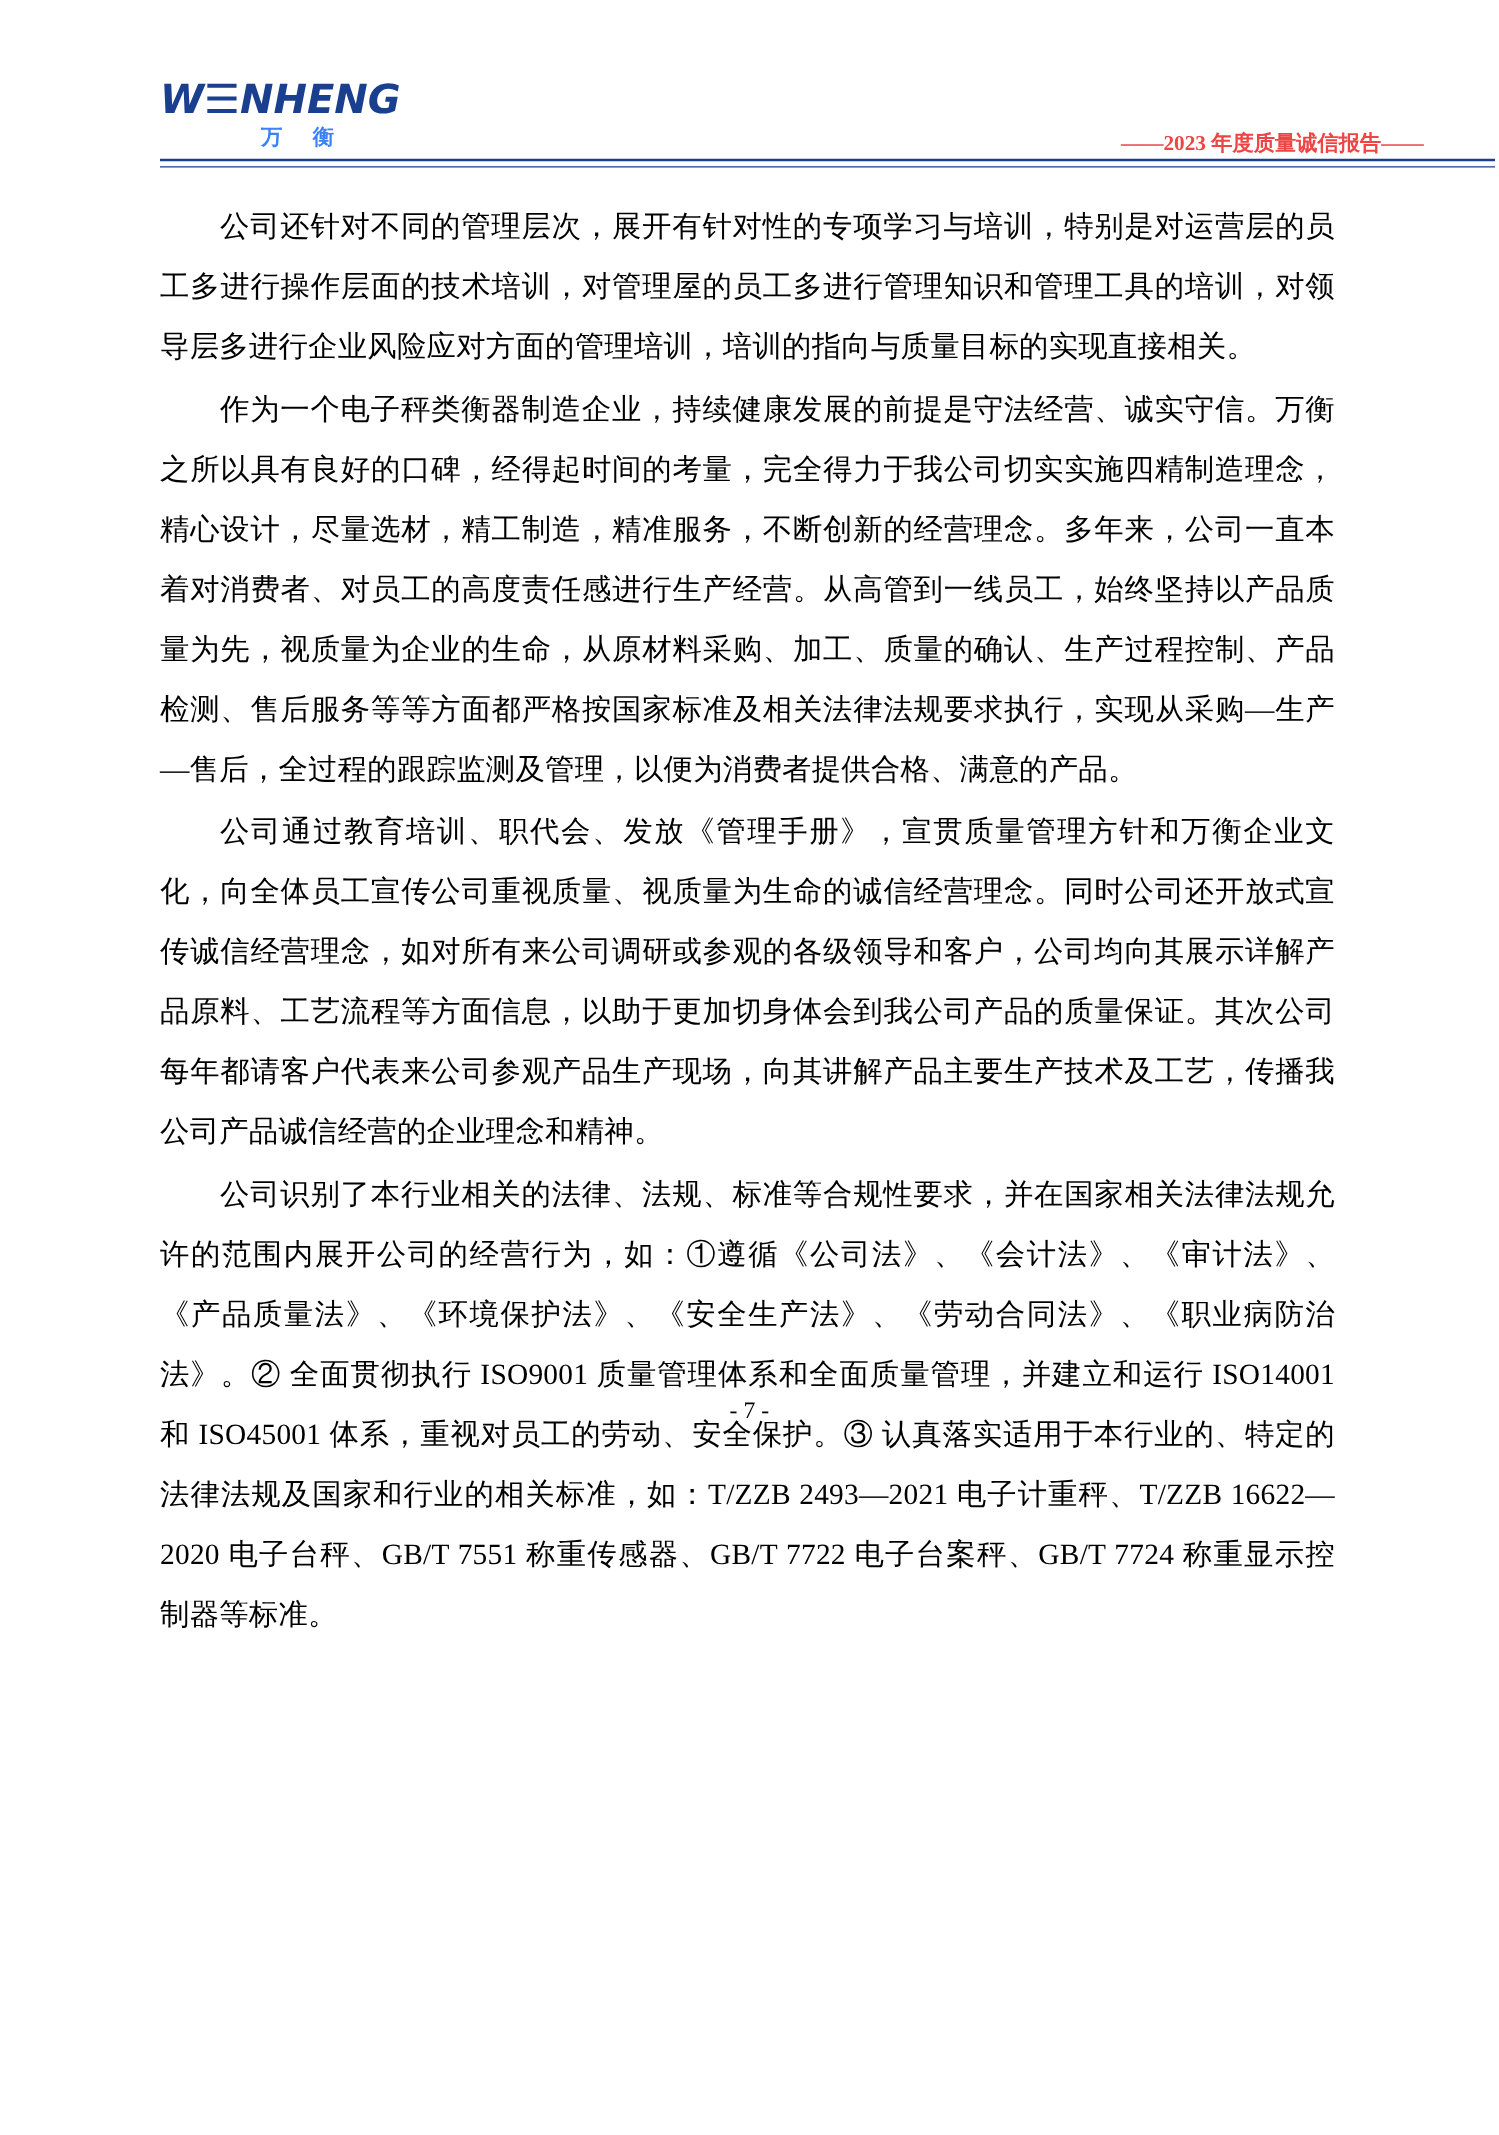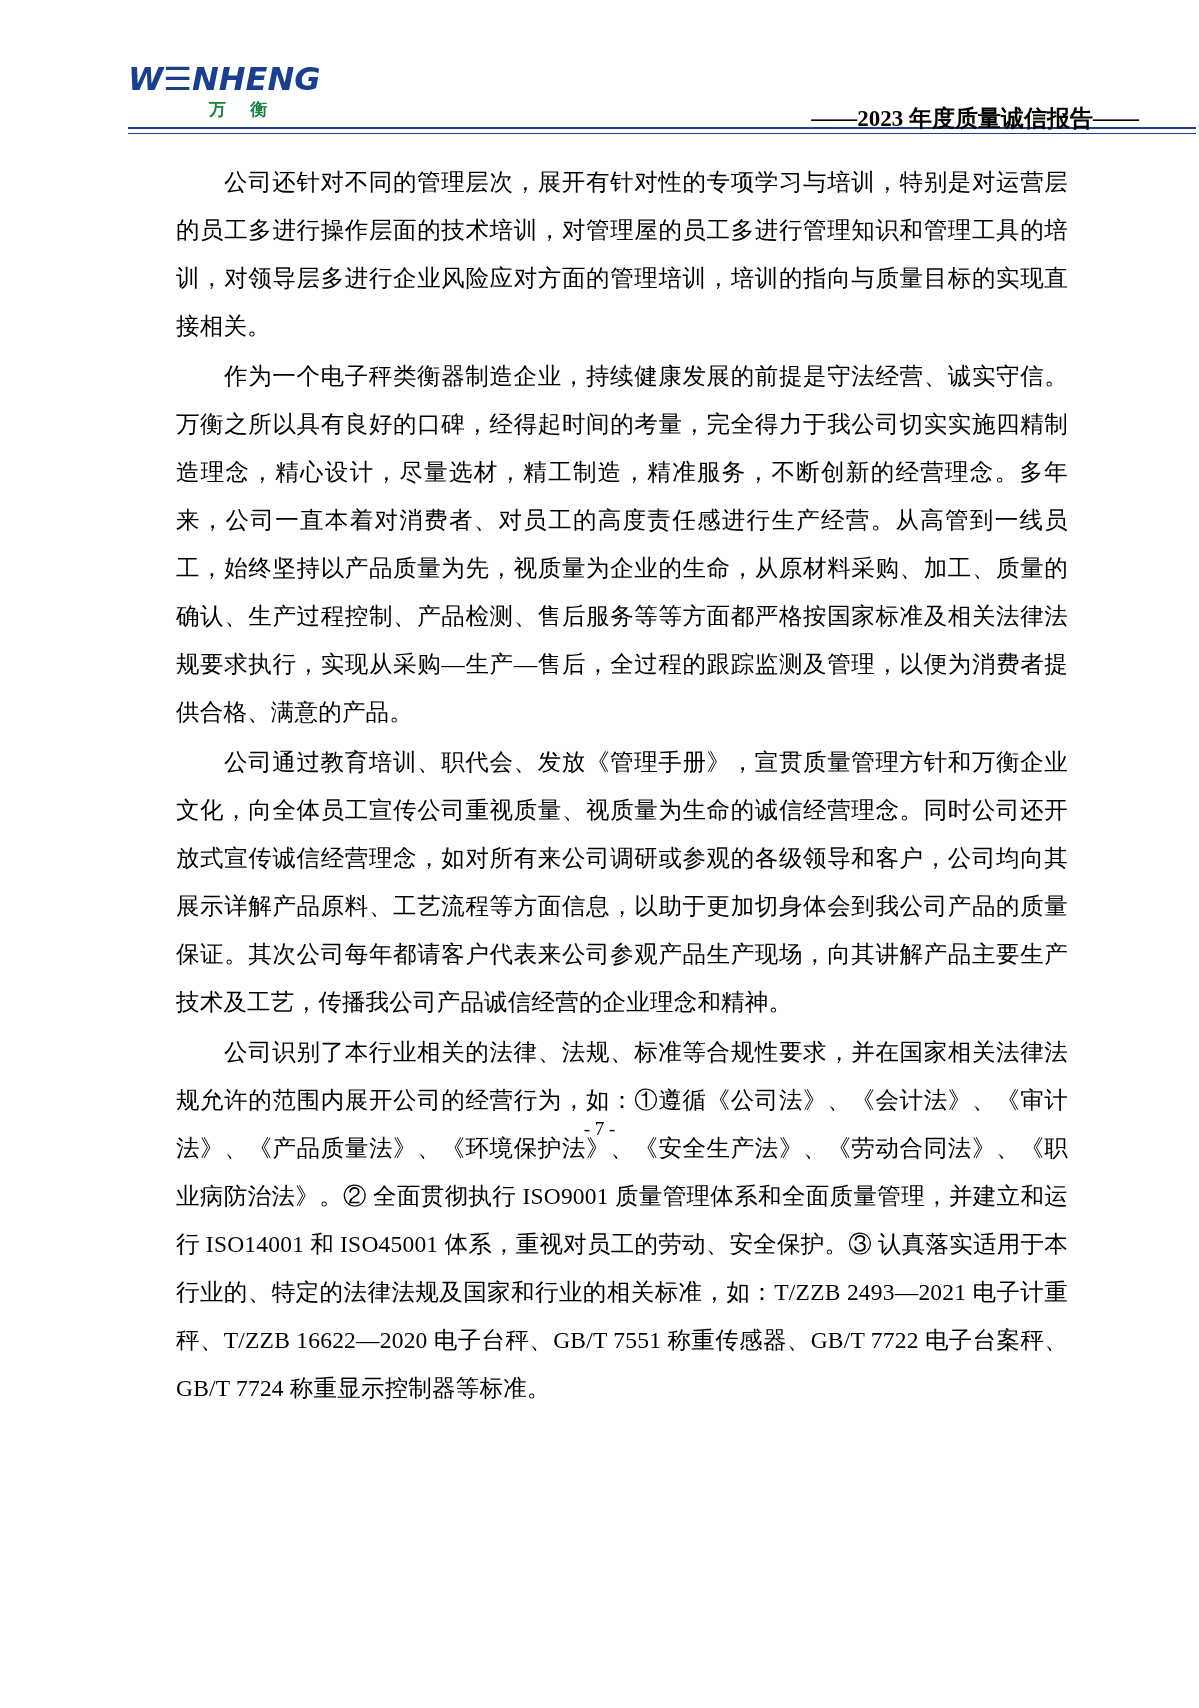--- a/index.html
+++ b/index.html
@@ -43,21 +43,21 @@
     font-size: 32px;
     letter-spacing: 0px;
     color: #1a3f8f;
     line-height: 34px;
     white-space: nowrap;
   }
   .logo-sub {
     font-family: "Liberation Serif", serif;
     font-weight: bold;
     font-size: 17px;
-    color: #15803d;
+    color: #3b82f6;
     letter-spacing: 10px;
     text-align: center;
     margin-top: 2px;
     padding-left: 40px;
   }
   .header-rule-top {
     position: absolute;
     left: 128px;
     top: 127px;
     width: 1068px;
@@ -71,42 +71,41 @@
     width: 1068px;
     height: 1px;
     background: #1a3f8f;
   }
   .header-right {
     position: absolute;
     right: 60px;
     top: 103px;
     font-family: "Liberation Serif", serif;
     font-weight: bold;
-    font-size: 23px;
-    color: #000000;
+    font-size: 17px;
+    color: #ef4444;
     white-space: nowrap;
   }
   .content {
     position: absolute;
     left: 128px;
     top: 158px;
     width: 940px;
   }
   p.body-text {
     margin: 0 0 2px 0;
     font-size: 23.5px;
     line-height: 48px;
     text-align: justify;
     text-justify: inter-ideograph;
     font-family: "Liberation Serif", serif;
     letter-spacing: 0.2px;
   }
   p.indent {
     text-indent: 48px;
-    margin-left: 48px;
   }
   h3.section-heading {
     margin: 10px 0 2px 0;
     font-size: 23px;
     font-weight: bold;
     line-height: 48px;
     font-family: "DejaVu Sans", sans-serif;
     text-indent: 46px;
     letter-spacing: 0px;
   }

